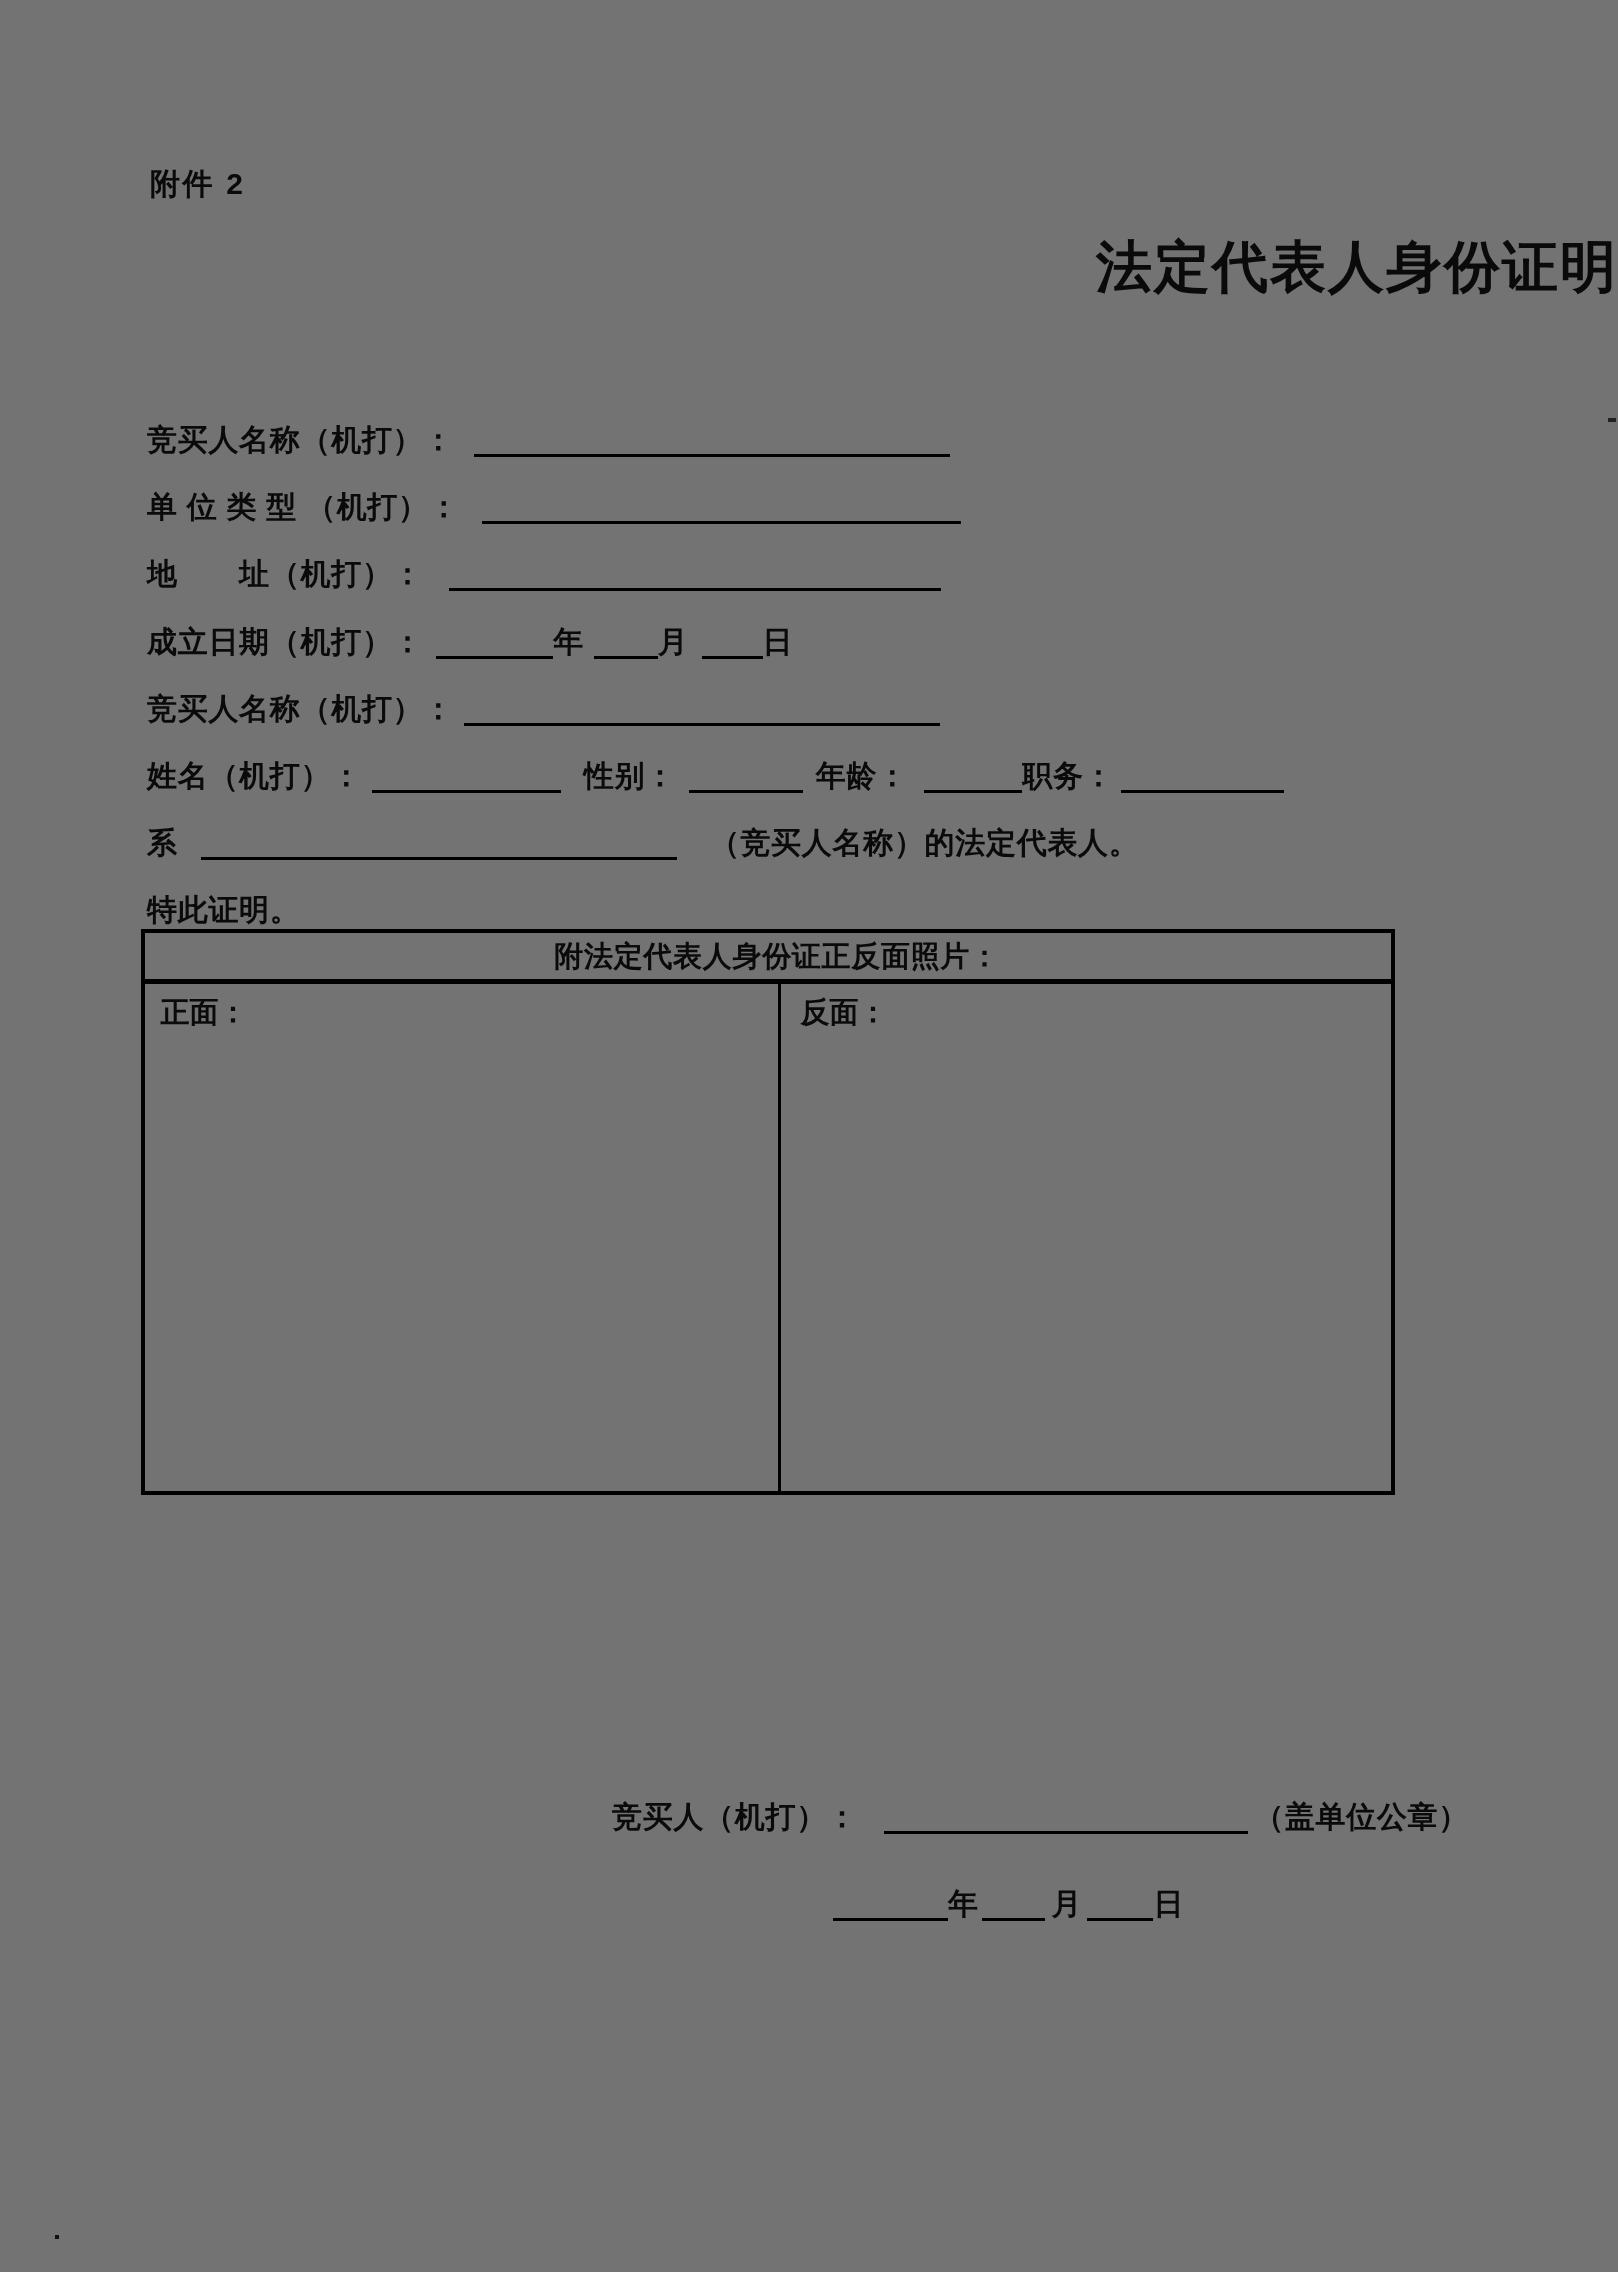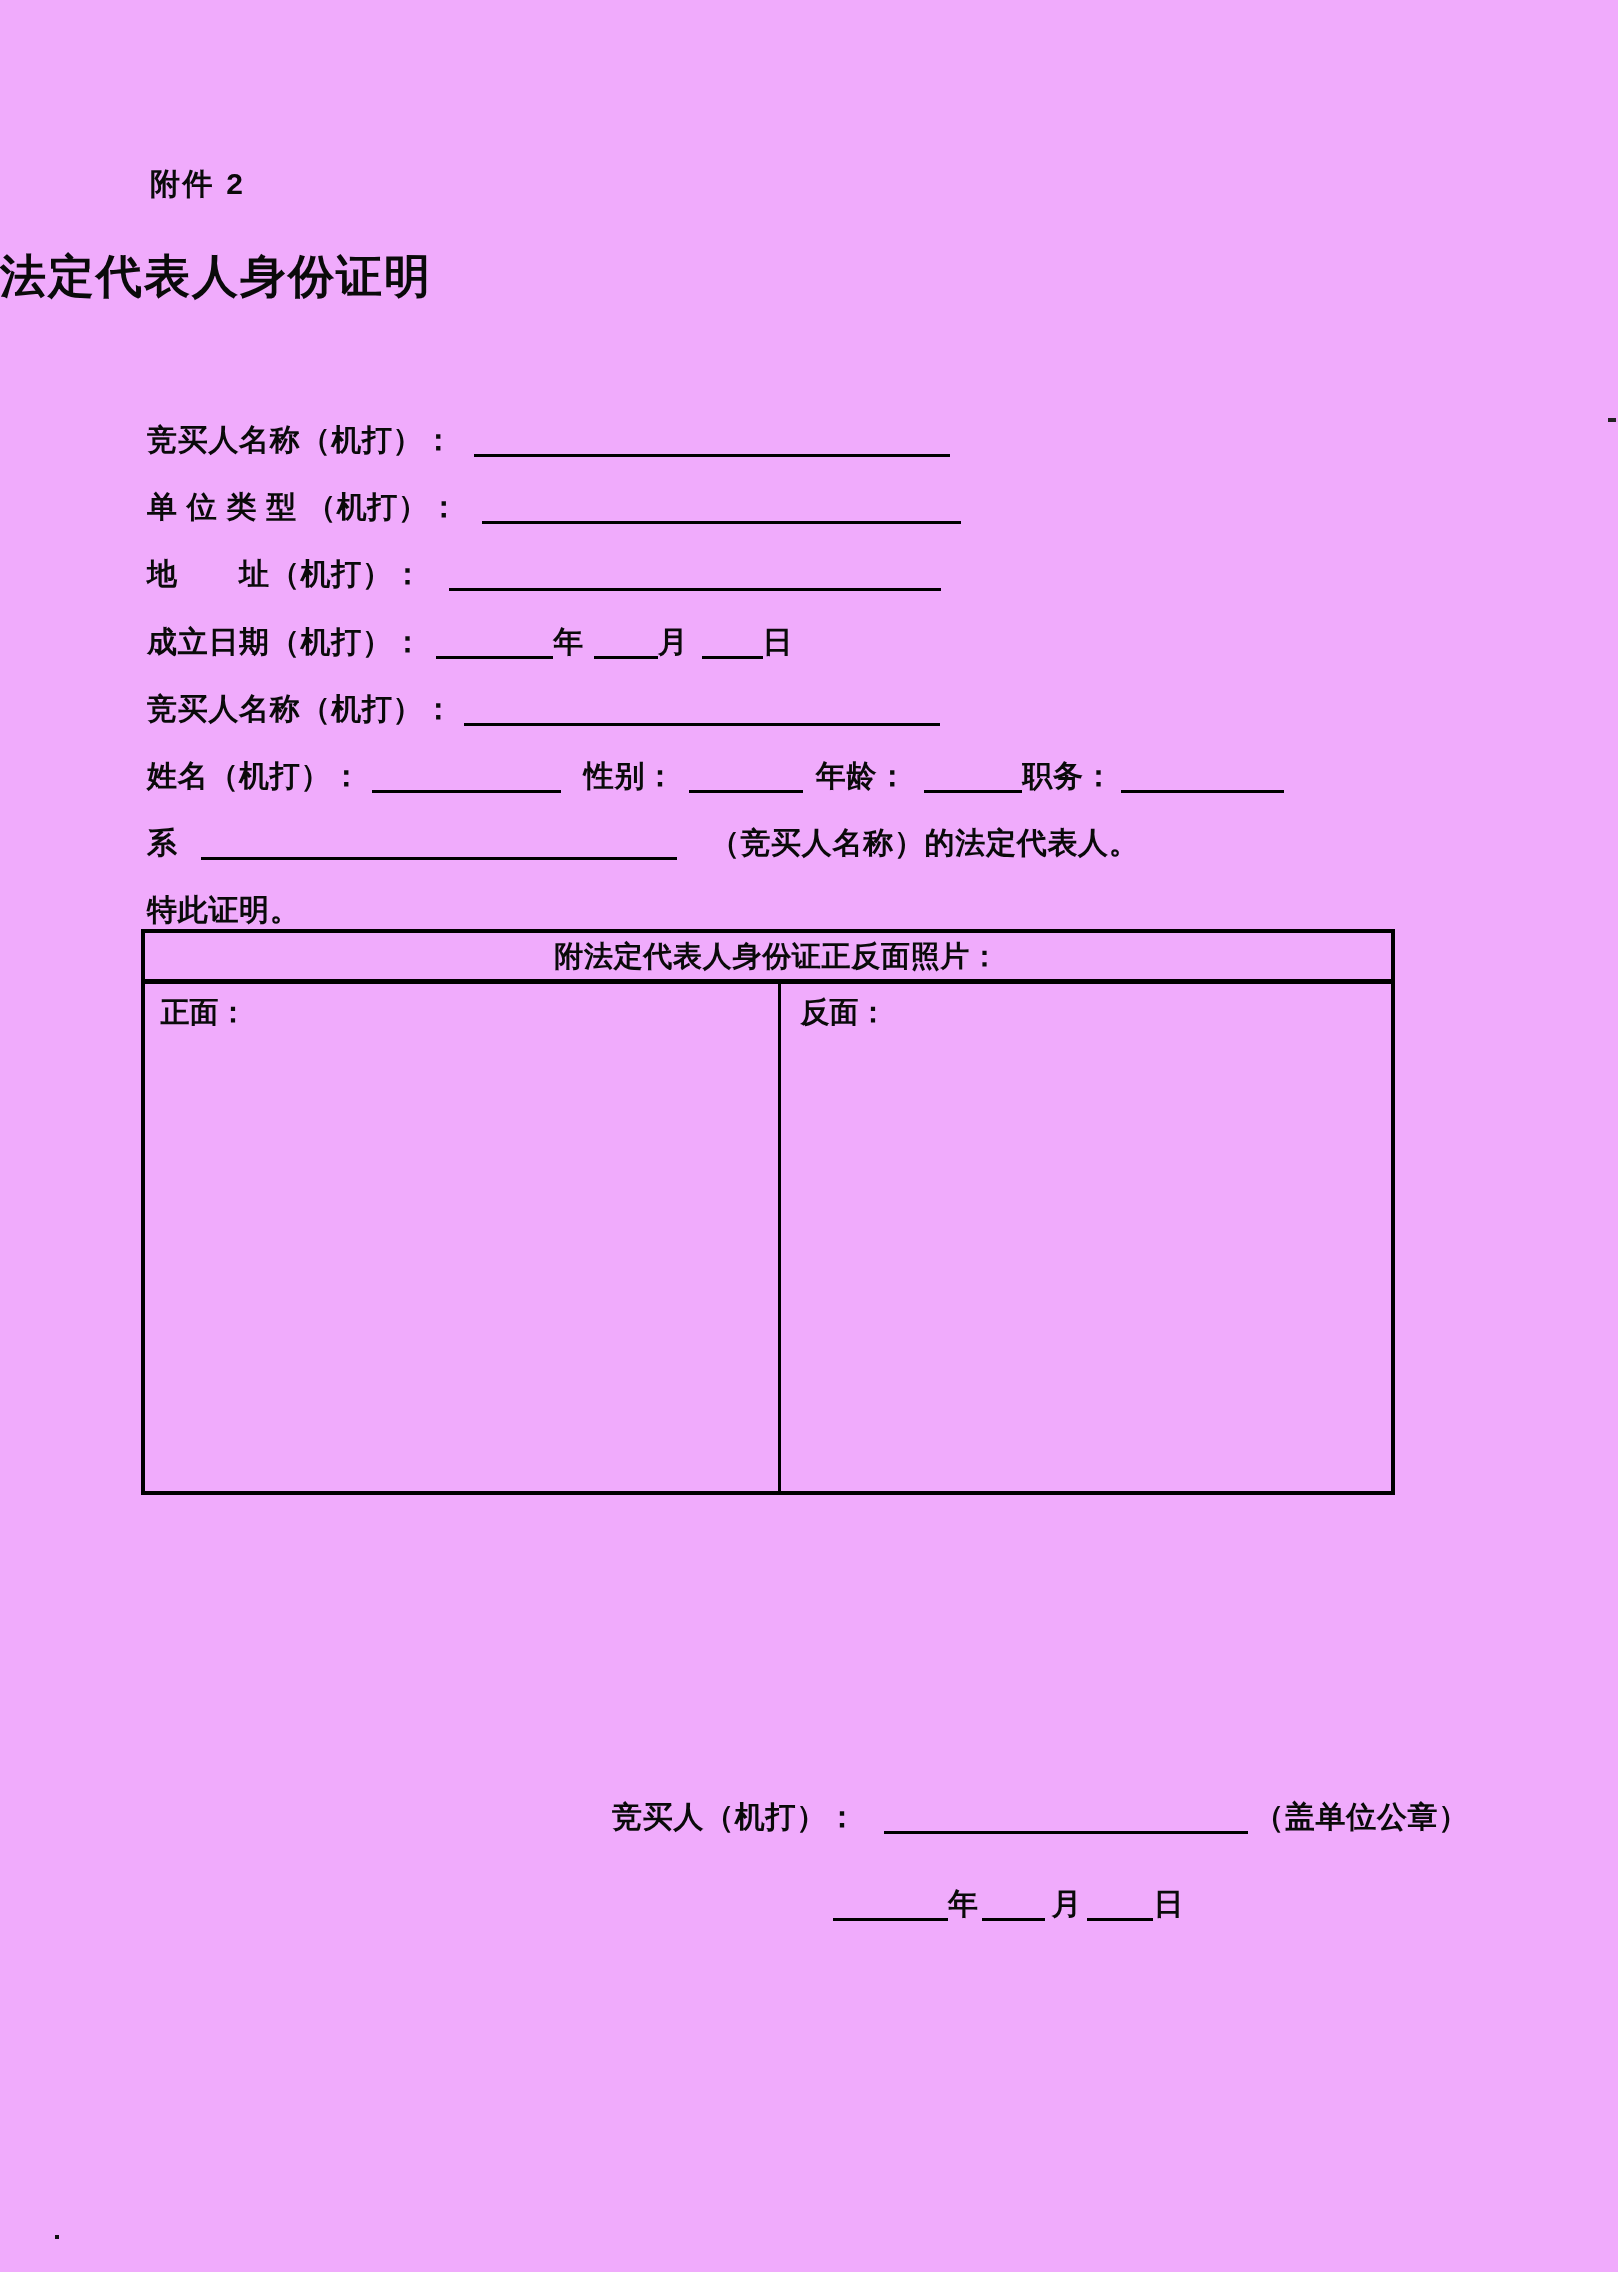--- a/index.html
+++ b/index.html
@@ -1,26 +1,26 @@
 <!DOCTYPE html>
 <html style="font-size:10.4px"><head>
 <meta charset="utf-8">
 <style>
   html,body{margin:0;padding:0;background:#e8e8e8;}
   .page{
     position:relative;
     width:1618px;height:2273px;
-    background:#f0abfc;
+    background:#737373;
     font-family:"Liberation Sans","DejaVu Sans",sans-serif;
     color:#0a0a0a;
     overflow:hidden;
   }
   .txt{position:absolute;white-space:nowrap;font-weight:700;}
   .attachment{left:150px;top:164px;font-size:30px;letter-spacing:2.6px;}
-  .title{left:0;right:0;top:246px;text-align:left;font-size:46px;letter-spacing:2px;}
+  .title{left:0;right:0;top:230px;text-align:right;font-size:56px;letter-spacing:2px;}
   .row{left:147px;font-size:30px;letter-spacing:0.7px;}
   .r1{top:420px;}
   .r2{top:487px;}
   .r3{top:554px;}
   .r4{top:622px;}
   .r5{top:689px;}
   .r6{top:756px;}
   .r7{top:823px;}
   .r8{top:890px;}
   

